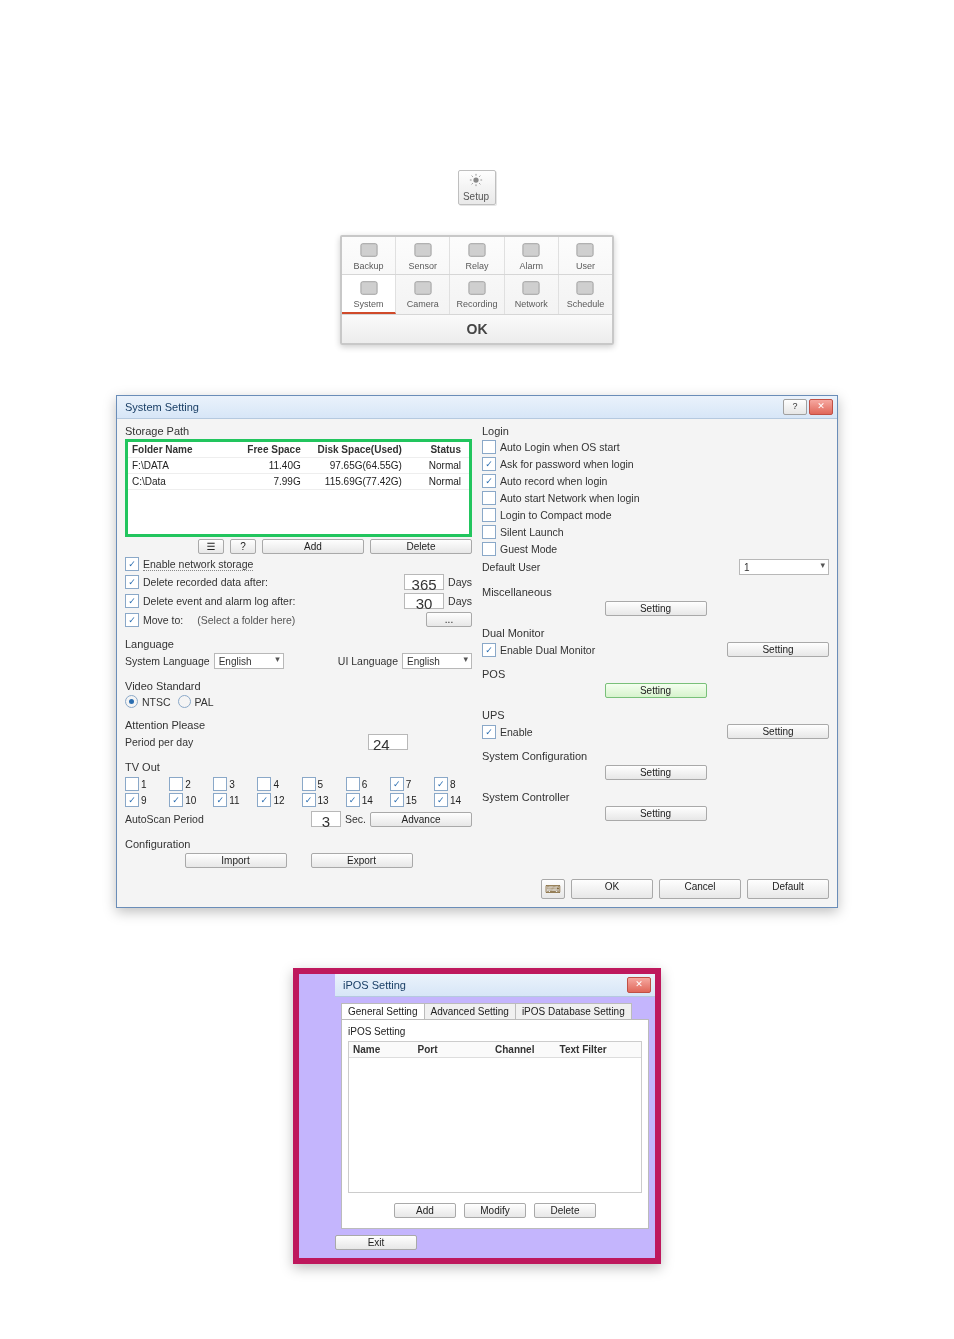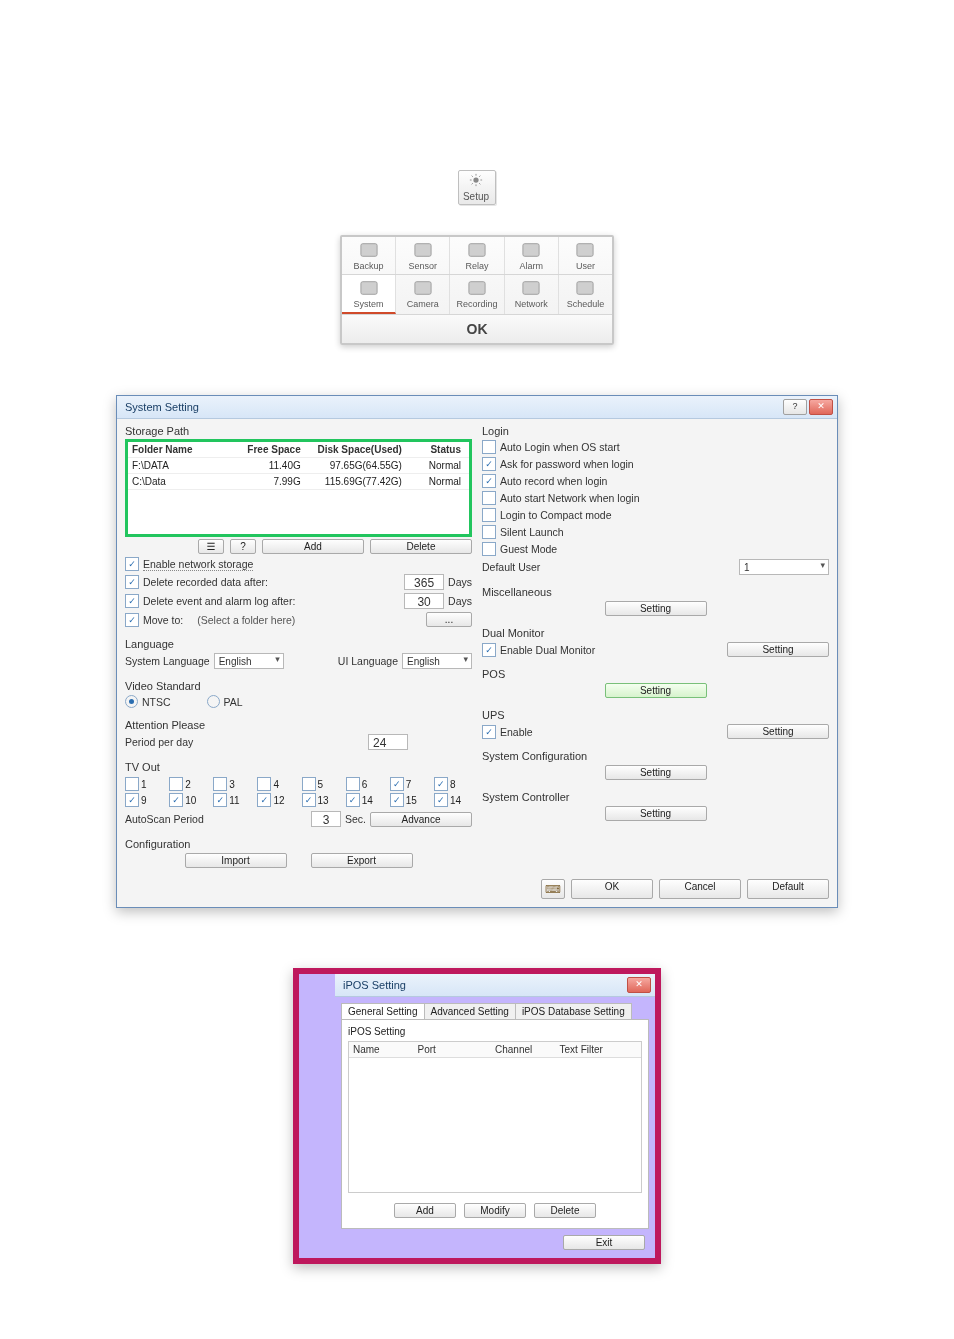--- a/index.html
+++ b/index.html
@@ -151,21 +151,21 @@
     color: #222;
     border-radius: 2px;
     min-width: 40px;
     text-align: center;
   }
   .btn.green { border-color:#79c079; background:linear-gradient(#f4ffef,#d7f3cd); }
   .btn.wide { min-width: 80px; }
   input[type=text].fld, .fld-box {
     border: 1px solid #b8b8b8;
     background: #fff;
-    font-size: 12px;
+    font-size: 15px;
     padding: 1px 4px;
     height: 16px;
     box-sizing: border-box;
   }
   .chk {
     width: 12px; height: 12px;
     border: 1px solid #8aa8c8;
     background: #fff;
     display: inline-flex;
     align-items: center;
@@ -267,34 +267,34 @@
     height:150px;
     font-size:10px;
     overflow:hidden;
   }
   .ipos-table .hdr {
     display:flex;
     border-bottom:1px solid #ddd;
     padding:2px 4px;
     background:#fafafa;
     color:#333;
+    font-weight:bold;
   }
   .ipos-table .c1 { flex:1; }
   .ipos-table .c2 { flex:1.2; }
   .ipos-table .c3 { flex:1; }
   .ipos-table .c4 { flex:1.2; }
   .ipos-btn-row {
     display:flex;
     justify-content:center;
     gap:8px;
     margin:10px 0 4px 0;
   }
   .ipos-exit-row {
     display:flex;
-    justify-content:flex-end;
     padding:0 10px 8px 0;
   }
 </style>
 </head>
 <body>
 
 <div class="page">
 
   <div class="setup-btn-wrap">
     <div class="setup-btn">
@@ -419,21 +419,21 @@
         <div class="row">
           <span>System Language</span>
           <span class="select">English</span>
           <span style="flex:1"></span>
           <span>UI Language</span>
           <span class="select">English</span>
         </div>
 
         <div class="section-sep"></div>
         <div class="group-title">Video Standard</div>
-        <div class="row" style="gap:36px;">
+        <div class="row" style="gap:7px;">
           <span style="display:flex;align-items:center;gap:4px;">
             <span class="radio sel"></span>
             <span>NTSC</span>
           </span>
           <span style="display:flex;align-items:center;gap:4px;">
             <span class="radio"></span>
             <span>PAL</span>
           </span>
         </div>
 

